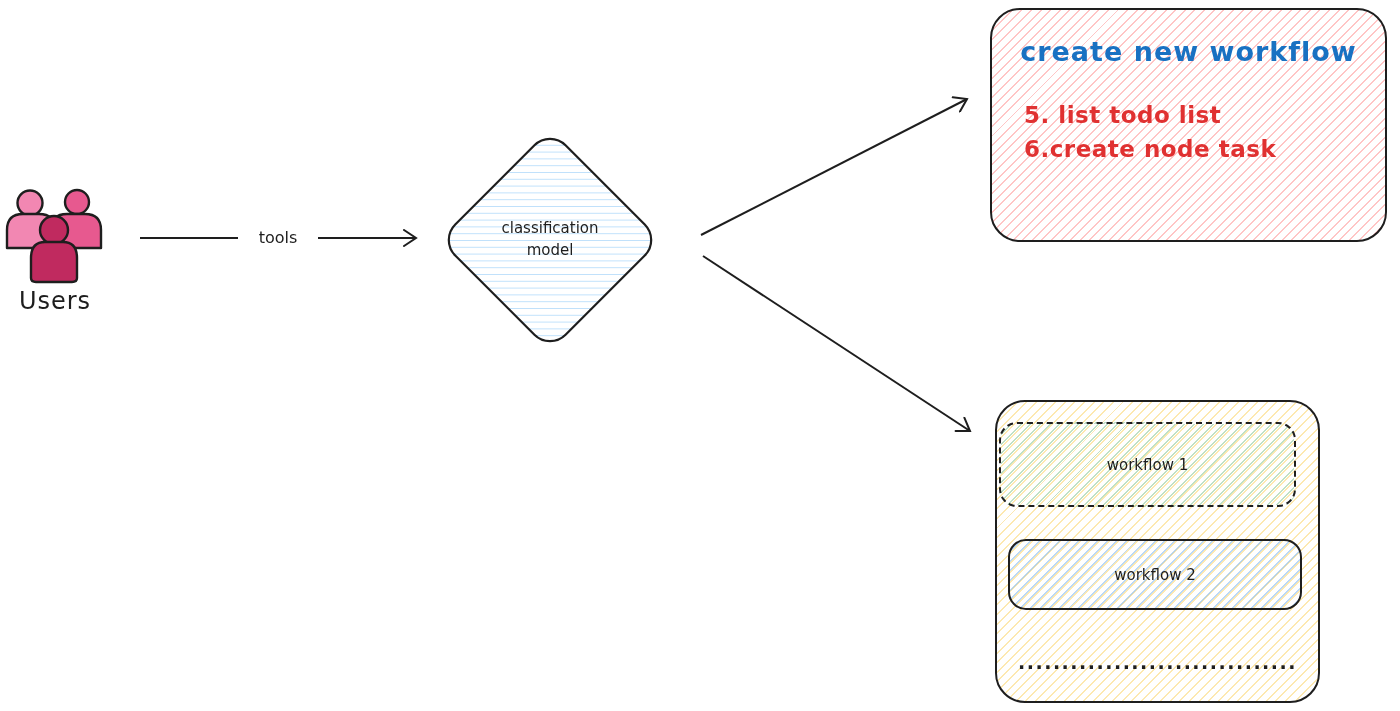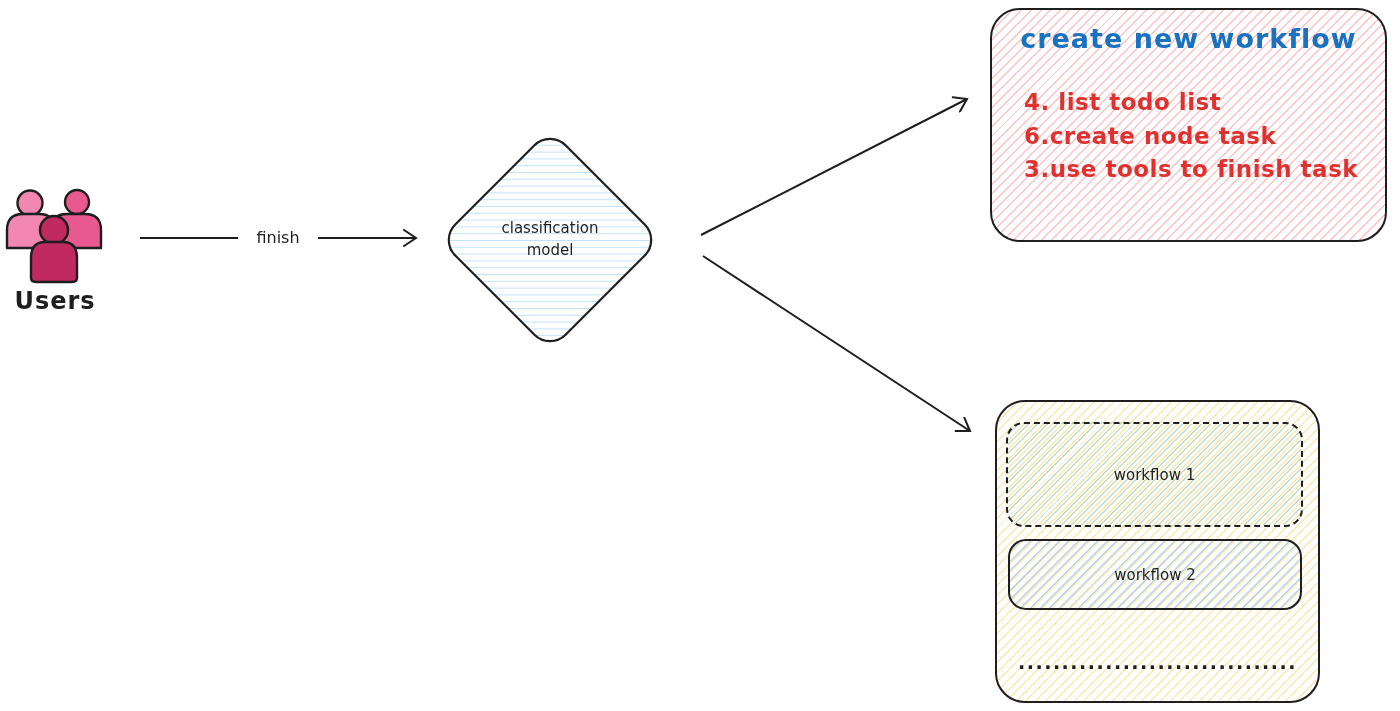--- a/index.html
+++ b/index.html
@@ -13,21 +13,20 @@
   }
   .abs{position:absolute;}
   svg.overlay{position:absolute;left:0;top:0;pointer-events:none;}
 
   
   .users-label{
     left:2px;top:287px;width:106px;
     text-align:center;
     font-size:24px;
     letter-spacing:1px;
-    font-weight:bold;
   }
 
   
   .demand-label{
     left:238px;top:224px;width:80px;height:26px;
     background:#ffffff;
     display:flex;align-items:center;justify-content:center;
     font-size:16px;
   }
 
@@ -45,21 +44,21 @@
   .create-box{
     left:990px;top:8px;width:397px;height:234px;
     box-sizing:border-box;
     border:2.2px solid #1e1e1e;border-radius:30px;
     background-color:#ffffff;
     background-image:repeating-linear-gradient(135deg,
       rgba(255,140,140,0.50) 0px, rgba(255,140,140,0.50) 1.4px,
       transparent 1.4px, transparent 6.8px);
   }
   .create-title{
-    margin-top:12px;
+    margin-top:25px;
     text-align:center;
     font-size:27px;line-height:34px;
     font-weight:600;
     color:#1971c2;
     letter-spacing:1px;
   }
   .create-steps{margin-top:30px;padding-left:32px;}
   .create-step{
     font-size:23px;line-height:33.5px;
     font-weight:600;
@@ -78,21 +77,21 @@
       transparent 1.4px, transparent 6.8px);
   }
   .wf-item{
     position:absolute;
     box-sizing:border-box;
     border-radius:18px;
     display:flex;align-items:center;justify-content:center;
     font-size:15px;
   }
   .wf-1{
-    left:9px;top:20px;width:297px;height:105px;
+    left:2px;top:20px;width:297px;height:85px;
     border:2px dashed #1e1e1e;
     background-image:repeating-linear-gradient(135deg,
       rgba(140,200,150,0.55) 0px, rgba(140,200,150,0.55) 1.4px,
       transparent 1.4px, transparent 6.8px);
     justify-content:center;
   }
   .wf-2{
     left:11px;top:137px;width:294px;height:71px;
     border:2px solid #1e1e1e;
     background-image:repeating-linear-gradient(135deg,
@@ -127,42 +126,41 @@
       <circle cx="25" cy="17" r="12.5" fill="#f287b2"></circle>
       <circle cx="72" cy="16" r="12" fill="#e7598f"></circle>
       <path d="M2,62 V44 Q2,28 18,28 H34 Q50,28 50,44 V62 Z" fill="#f287b2"></path>
       <path d="M46,62 V44 Q46,28 62,28 H80 Q96,28 96,44 V62 Z" fill="#e7598f"></path>
       <circle cx="49" cy="44" r="14" fill="#c02a5f"></circle>
       <path d="M26,92 Q26,96 31,96 H67 Q72,96 72,92 V72 Q72,56 58,56 H40 Q26,56 26,72 Z" fill="#c02a5f"></path>
     </g>
   </svg>
   <div class="abs users-label">Users</div>
 
-  <div class="abs demand-label">finish</div>
+  <div class="abs demand-label">tools</div>
 
   <div class="abs diamond-wrap">
     <svg width="236" height="224" viewBox="0 0 236 224" aria-hidden="true">
       <defs>
         <pattern id="hatchBlue" width="6.8" height="6.8" patternUnits="userSpaceOnUse" patternTransform="rotate(45)">
           <rect width="6.8" height="6.8" fill="#ffffff"></rect>
           <line x1="0" y1="0" x2="0" y2="6.8" stroke="#aed9fb" stroke-width="1.5"></line>
         </pattern>
       </defs>
       <rect x="-78" y="-78" width="156" height="156" rx="22" ry="22" transform="translate(118,112) rotate(45)" fill="url(#hatchBlue)" stroke="#1e1e1e" stroke-width="2.2"></rect>
     </svg>
     <div class="diamond-label">classification
 model</div>
   </div>
 
   <div class="abs create-box">
     <div class="create-title">create new workflow</div>
     <div class="create-steps">
-      <div class="create-step">4. list todo list</div>
+      <div class="create-step">5. list todo list</div>
       <div class="create-step">6.create node task</div>
-      <div class="create-step">3.use tools to finish task</div>
     </div>
   </div>
 
   <div class="abs workflows-box">
     <div class="wf-item wf-1">
       <span>workflow 1</span>
     </div>
     <div class="wf-item wf-2">
       <span>workflow 2</span>
     </div>

